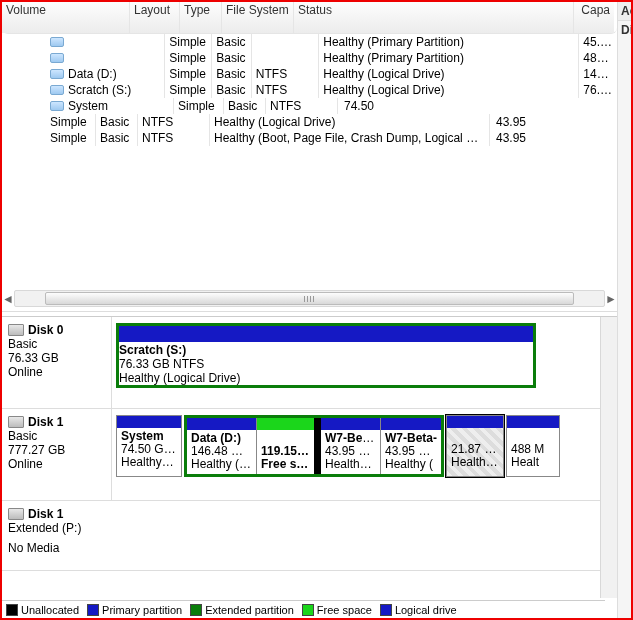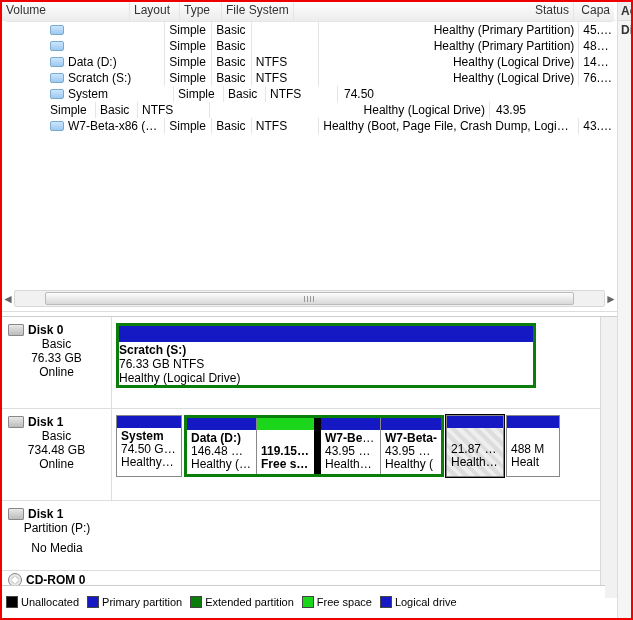--- a/index.html
+++ b/index.html
@@ -3,51 +3,51 @@
 <meta charset="utf-8">
 <style>
   * { box-sizing: border-box; }
   html, body { margin:0; padding:0; font-family: "Segoe UI", Tahoma, sans-serif; font-size:12px; color:#000; background:#fff; }
   .frame { width:633px; height:620px; border:2px solid #e00; position:relative; overflow:hidden; background:#fff; }
   .pane-left { position:absolute; left:0; top:0; width:615px; height:100%; background:#fff; }
   .pane-right { position:absolute; left:615px; top:0; width:16px; height:100%; background:#f5f5f5; border-left:1px solid #ddd; }
   .pane-right .tab { padding:2px 3px; font-weight:bold; color:#333; border-bottom:1px solid #ddd; background:#eee;}
   
   .vol-list { position:absolute; left:0; top:0; right:0; height:310px; background:#fff; border-bottom:1px solid #ddd;}
-  .vol-head { display:flex; height:20px; border-bottom:1px solid #e5e5e5;border-radius:6px; }
+  .vol-head { display:flex; height:32px; border-bottom:1px solid #e5e5e5;border-radius:6px; }
   .vol-head div, .vol-row div.cell { border-right:1px solid #e5e5e5; padding:1px 4px; white-space:nowrap; overflow:hidden; text-overflow:ellipsis; }
   .vol-head div { background:linear-gradient(#fdfdfd,#ececec); font-weight:normal; color:#333;}
-  .col-volume{width:128px;} .col-layout{width:50px;} .col-type{width:42px;} .col-fs{width:72px;} .col-status{width:280px;text-align:right;} .col-cap{width:40px; text-align:right; border-right:none !important;}
+  .col-volume{width:128px;} .col-layout{width:50px;} .col-type{width:42px;} .col-fs{width:72px;} .col-status{width:280px;} .col-cap{width:40px; text-align:right; border-right:none !important;}
   .vol-body { }
   .vol-row { display:flex; height:16px;margin-left:44px; }
   .vol-row .cell { border-right:none; padding:0 4px; }
   .ico-drive { display:inline-block; width:14px; height:10px; background:linear-gradient(#cde6ff,#9ec9f0); border:1px solid #7aa9d2; border-radius:2px; margin-right:4px; vertical-align:-1px;}
   .hscroll { position:absolute; left:12px; right:12px; bottom:4px; height:17px; background:#f1f1f1; border:1px solid #d8d8d8; border-radius:2px;}
   .hscroll .thumb { position:absolute; left:30px; right:30px; top:1px; bottom:1px; background:linear-gradient(#fdfdfd,#d8d8d8); border:1px solid #bbb; border-radius:2px;}
   .hscroll .thumb:after{content:"";position:absolute;left:50%;top:50%;width:12px;height:6px;transform:translate(-50%,-50%);background:repeating-linear-gradient(90deg,#999 0 1px,transparent 1px 3px);}
   .hscroll .la,.hscroll .ra{position:absolute;top:0;bottom:0;width:14px;display:flex;align-items:center;justify-content:center;color:#666;}
   .hscroll .la{left:-14px;} .hscroll .ra{right:-14px;}
   
   .disk-area { position:absolute; left:0; top:314px; right:0; bottom:20px; overflow:hidden; border-top:1px solid #ccc; background:#fff;}
   .disk-row { display:flex; border-bottom:1px solid #ddd; }
-  .disk-label { width:110px; padding:6px 6px 4px 6px; border-right:1px solid #ddd; background:#fff;text-align:center; }
+  .disk-label { width:110px; padding:6px 6px 4px 6px; border-right:1px solid #ddd; background:#fff; }
   .disk-label b{display:flex;align-items:center;gap:4px;}
   .ico-disk{display:inline-block;width:16px;height:12px;background:linear-gradient(#e8e8e8,#bcbcbc);border:1px solid #888;border-radius:1px;}
   .ico-cd{display:inline-block;width:14px;height:14px;border:1px solid #888;border-radius:50%;background:radial-gradient(circle,#fff 30%,#ccc 32%,#eee 60%,#bbb 100%);}
   .disk-canvas { flex:1; padding:6px 4px 6px 4px; overflow:hidden;}
   .part { flex:0 0 auto; border:1px solid #888; background:#fff; min-width:54px; }
   .part .cap { height:12px; }
   .part .body { padding:2px 4px 3px 4px; line-height:13px; white-space:nowrap; overflow:hidden; text-overflow:ellipsis;}
   .cap-blue{background:#1519c4;} .cap-green{background:#1bd61b;}
   .diag{background:repeating-linear-gradient(45deg,#eee 0 4px,#ddd 4px 8px);}
   .sel{outline:1px solid #000;}
   .ext-group{border:3px solid #0a7d0a; display:flex; gap:0; padding:0;}
   .scroll-v{position:absolute; right:0; top:0; width:17px; bottom:0; background:#f1f1f1; border-left:1px solid #d8d8d8;}
   
-  .legend { position:absolute; left:0; right:12px; bottom:0; height:18px; border-top:1px solid #ccc; background:#fff; display:flex; align-items:center; padding:16px 4px; gap:8px; font-size:11px;}
+  .legend { position:absolute; left:0; right:12px; bottom:0; height:18px; border-top:1px solid #ccc; background:#fff; display:flex; align-items:center; padding:8px 4px; gap:8px; font-size:11px;}
   .sw{display:inline-block;width:12px;height:12px;border:1px solid #444;vertical-align:-2px;margin-right:3px;}
   
   .bluebar{height:16px;background:#1519c4;margin:0 0 1px 0;}
 </style>
 </head>
 <body>
 
 <div class="frame">
   <div class="pane-left">
 
@@ -101,21 +101,20 @@
             <div class="cell col-cap">74.50</div>
           </div>
           <div class="vol-row">
             <div class="cell col-layout">Simple</div>
             <div class="cell col-type">Basic</div>
             <div class="cell col-fs">NTFS</div>
             <div class="cell col-status">Healthy (Logical Drive)</div>
             <div class="cell col-cap">43.95</div>
           </div>
           <div class="vol-row">
-            <div class="cell col-volume"><span class="ico-drive"></span><span>W7-Beta-x86 (C:)</span></div>
             <div class="cell col-layout">Simple</div>
             <div class="cell col-type">Basic</div>
             <div class="cell col-fs">NTFS</div>
             <div class="cell col-status">Healthy (Boot, Page File, Crash Dump, Logical Drive)</div>
             <div class="cell col-cap">43.95</div>
           </div>
         </div>
       <div class="hscroll">
         <span class="la">◄</span>
         <div class="thumb"></div>
@@ -149,21 +148,21 @@
         </div>
       </div>
 
       <div class="disk-row" style="height:92px;">
         <div class="disk-label">
           <b>
               <span class="ico-disk"></span>
               <span>Disk 1</span>
             </b>
           <div>Basic</div>
-          <div>734.48 GB</div>
+          <div>777.27 GB</div>
           <div>Online</div>
         </div>
         <div class="disk-canvas">
           <div style="display:flex;gap:2px;">
             <div class="part" style="width:66px;">
                 <div class="cap cap-blue"></div>
                 <div class="body"><b>System</b><br><span>74.50 GB N</span><br><span>Healthy (Sy</span></div>
               </div>
             <div class="ext-group" style="flex:0 0 auto;">
               <div class="part" style="width:70px;border:none;border-right:1px solid #888;">
@@ -194,35 +193,27 @@
           </div>
         </div>
       </div>
 
       <div class="disk-row" style="height:70px;">
         <div class="disk-label" style="border-right:none;">
           <b>
               <span class="ico-disk"></span>
               <span>Disk 1</span>
             </b>
-          <div>Partition (P:)</div>
+          <div>Extended (P:)</div>
           <div style="height:6px;"></div>
           <div>No Media</div>
         </div>
         <div class="disk-canvas"></div>
       </div>
 
-      <div class="disk-row" style="height:22px;border-bottom:none;">
-        <div class="disk-label" style="border-right:none;padding-top:2px;">
-          <b>
-              <span class="ico-cd"></span>
-              <span>CD-ROM 0</span>
-            </b>
-        </div>
-      </div>
 
       <div class="scroll-v"></div>
     </div>
 
     <div class="legend">
       <span><span class="sw" style="background:#000;"></span><span>Unallocated</span></span>
       <span><span class="sw" style="background:#1519c4;"></span><span>Primary partition</span></span>
       <span><span class="sw" style="background:#0a7d0a;"></span><span>Extended partition</span></span>
       <span><span class="sw" style="background:#1bd61b;"></span><span>Free space</span></span>
       <span><span class="sw" style="background:#1519c4;"></span><span>Logical drive</span></span>

